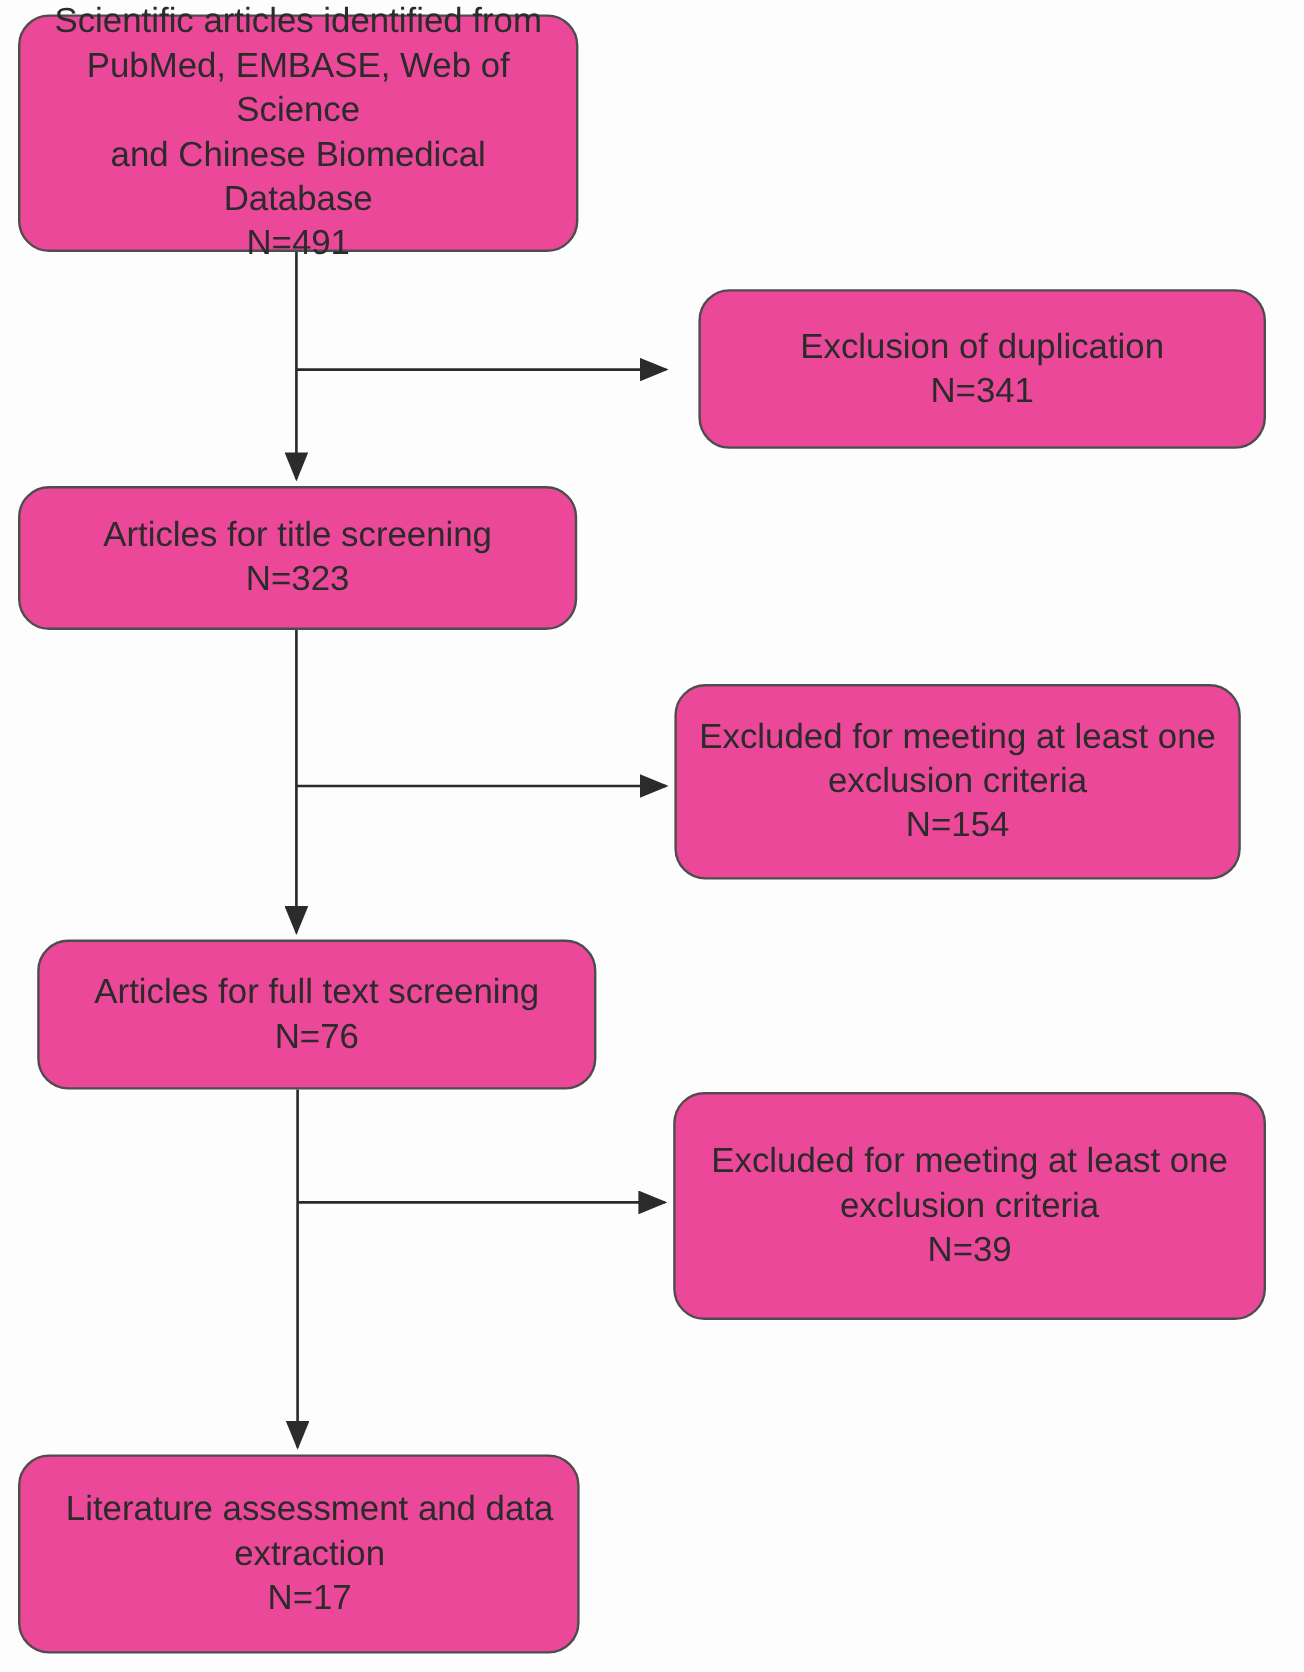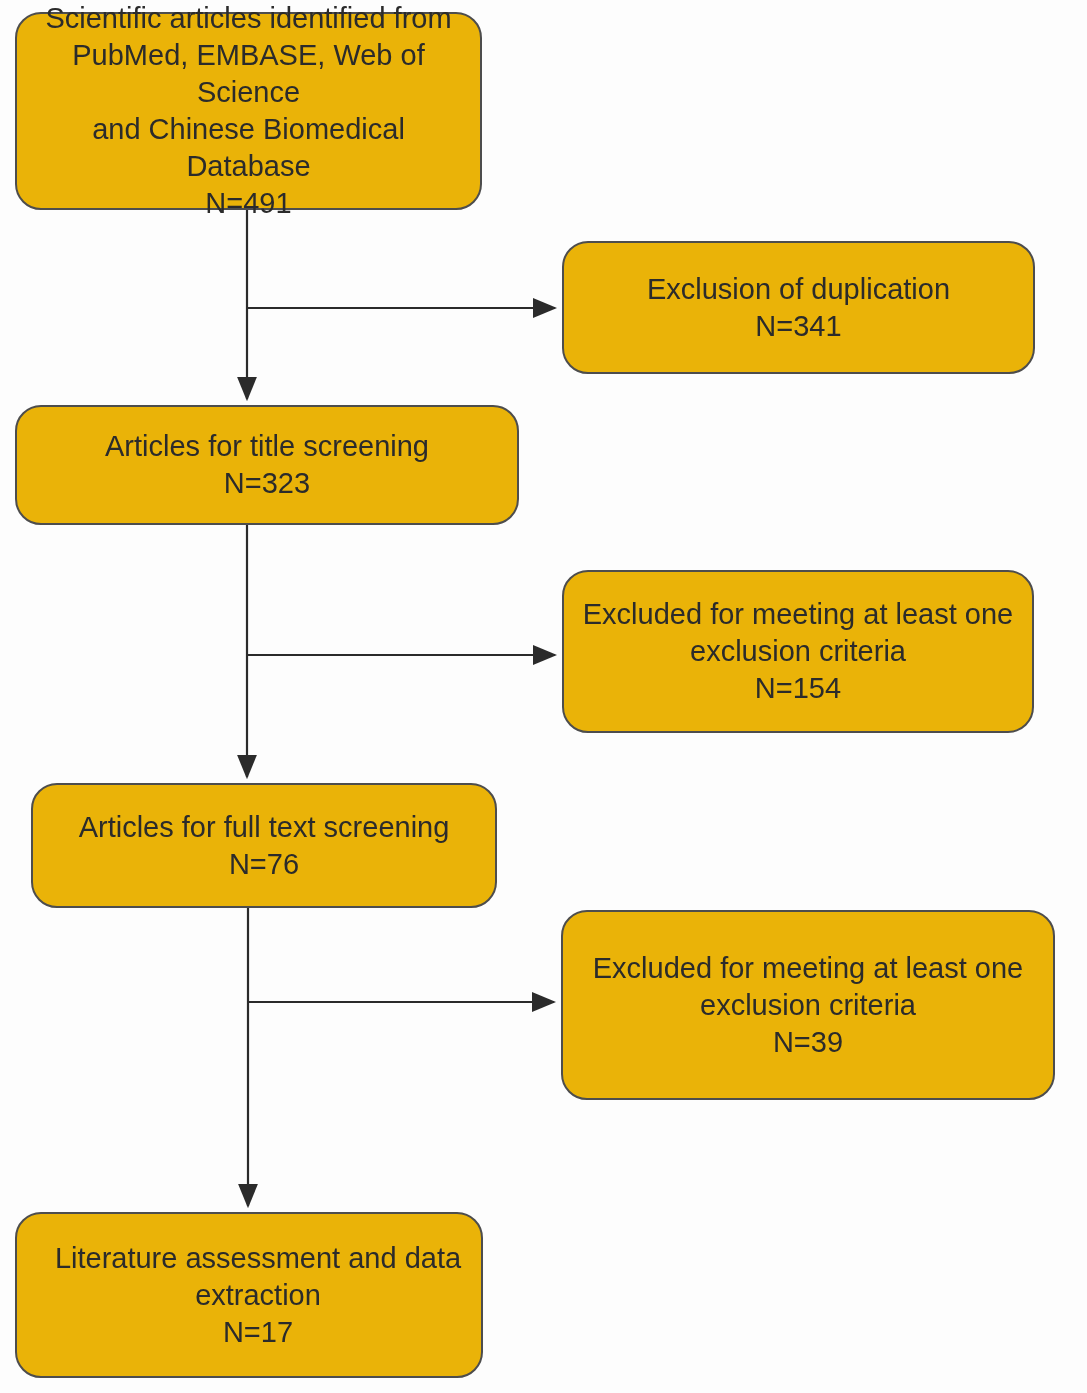--- a/index.html
+++ b/index.html
@@ -12,40 +12,40 @@
     width: 1087px;
     height: 1393px;
     background: #fdfdfd;
     font-family: "Liberation Sans", sans-serif;
     color: #2b2b2b;
     overflow: hidden;
   }
   .flow-box {
     position: absolute;
     box-sizing: border-box;
-    background: #eab308;
+    background: #ec4899;
     border: 2px solid #4d4d4d;
     border-radius: 26px;
     display: flex;
     flex-direction: column;
     align-items: center;
     justify-content: center;
     text-align: center;
     padding: 6px 10px;
   }
   .box-label, .box-count {
     font-size: 29px;
     line-height: 37px;
     white-space: pre-line;
     color: #2b2b2b;
   }
   
   .pos-identified      { left: 15px;  top: 12px;   width: 467px; height: 198px; }
-  .pos-duplication     { left: 562px; top: 241px;  width: 473px; height: 133px; }
-  .pos-title-screen    { left: 15px;  top: 405px;  width: 504px; height: 120px; }
+  .pos-duplication     { left: 582px; top: 241px;  width: 473px; height: 133px; }
+  .pos-title-screen    { left: 15px;  top: 405px;  width: 466px; height: 120px; }
   .pos-excluded-title  { left: 562px; top: 570px;  width: 472px; height: 163px; }
   .pos-fulltext-screen { left: 15px;  top: 783px;  width: 466px; height: 125px; margin-left: 16px; }
   .pos-excluded-full   { left: 561px; top: 910px;  width: 494px; height: 190px; }
   .pos-assessment      { left: 15px;  top: 1212px; width: 468px; height: 166px; padding-left: 28px; }
 
   #connector-layer {
     position: absolute;
     left: 0;
     top: 0;
     pointer-events: none;

